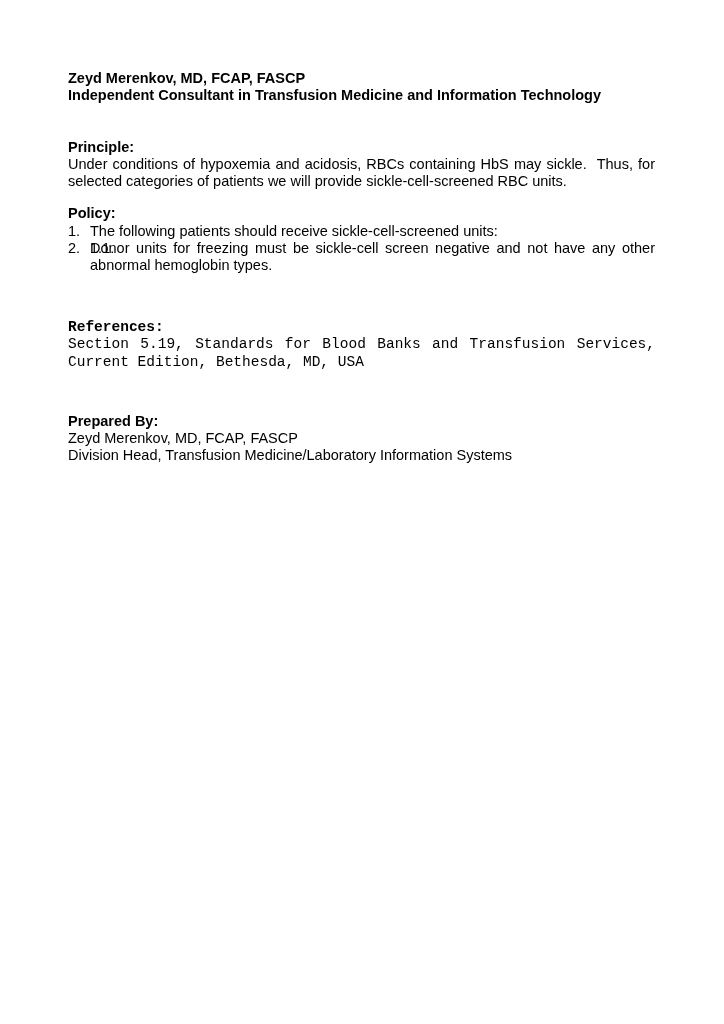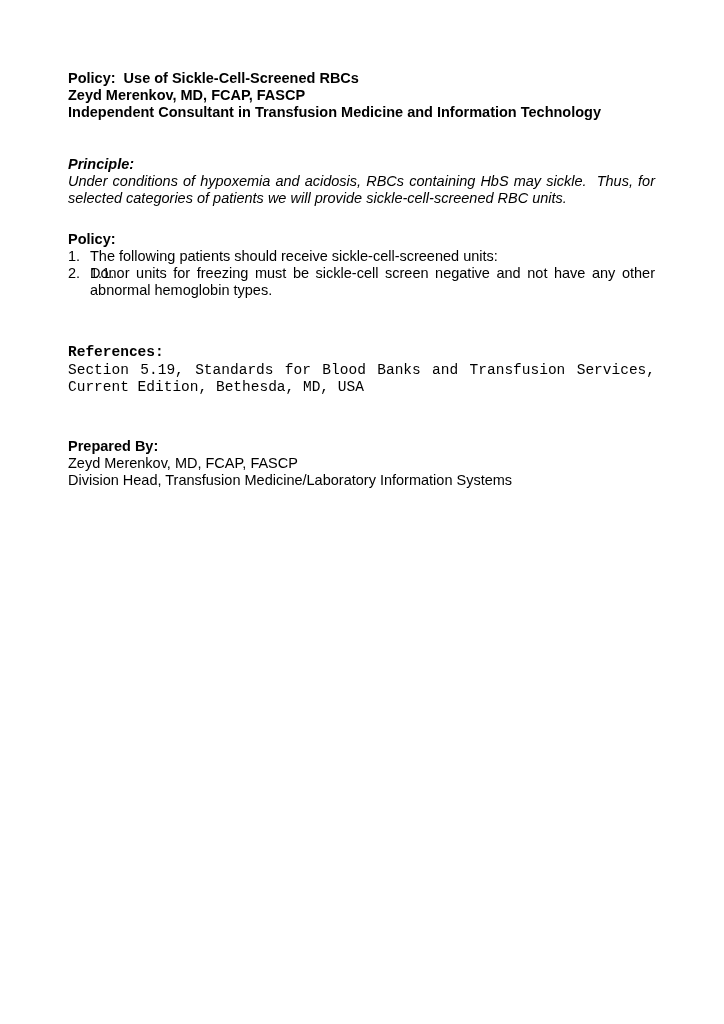--- a/index.html
+++ b/index.html
@@ -16,35 +16,34 @@
   .page {
     width: 724px;
     height: 1024px;
     background: #ffffff;
     padding: 70px 69px 0 68px;
   }
   .line { white-space: pre-wrap; }
   .bold { font-weight: bold; }
   .justify { text-align: justify; text-align-last: left; }
   .doc-header { margin-bottom: 34.4px; }
-  .section-principle { margin-bottom: 23px; font-style: italic; }
+  .section-principle { margin-bottom: 15px; }
   .section-policy { margin-bottom: 45px; }
   .section-references { margin-bottom: 42px; font-family: Liberation Mono, monospace; }
   .list-item { position: relative; padding-left: 22px; }
   .list-item > .num { position: absolute; left: 0; top: 0; }
   .sub-item { position: relative; padding-left: 50px; text-align: right; }
   .sub-item > .num { position: absolute; left: 22px; top: 0; }
 </style>
 </head>
 <body>
 
 <div class="page">
 
   <header class="doc-header">
-    <div class="line bold">Policy:  Use of Sickle-Cell-Screened RBCs</div>
     <div class="line bold">Zeyd Merenkov, MD, FCAP, FASCP</div>
     <div class="line bold">Independent Consultant in Transfusion Medicine and Information Technology</div>
   </header>
 
   <section class="section-principle">
     <div class="line bold">Principle:</div>
     <div class="line justify">Under conditions of hypoxemia and acidosis, RBCs containing HbS may sickle.  Thus, for selected categories of patients we will provide sickle-cell-screened RBC units.</div>
   </section>
 
   <section class="section-policy">

